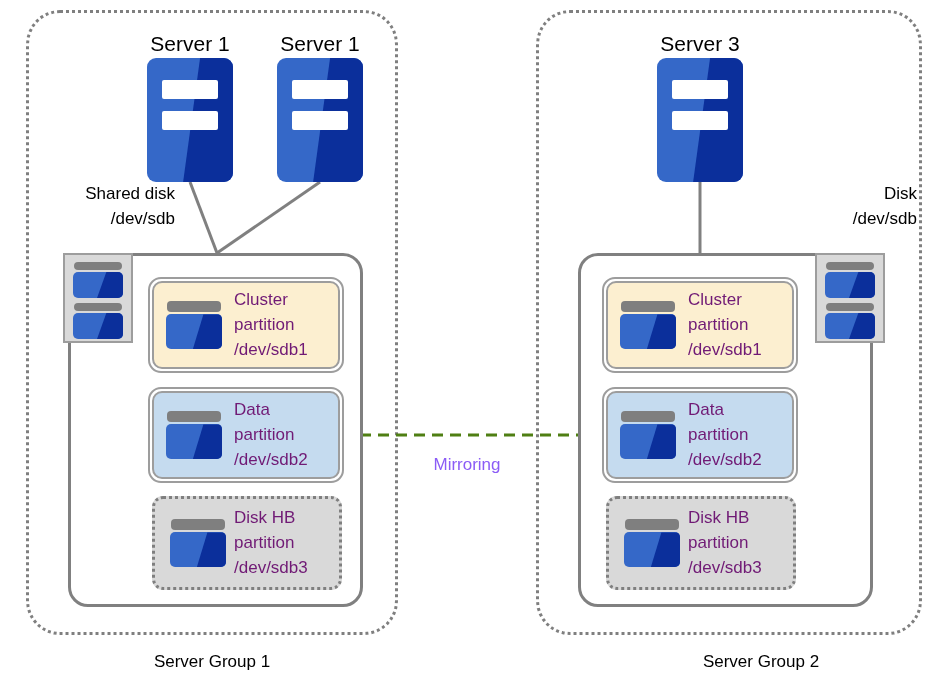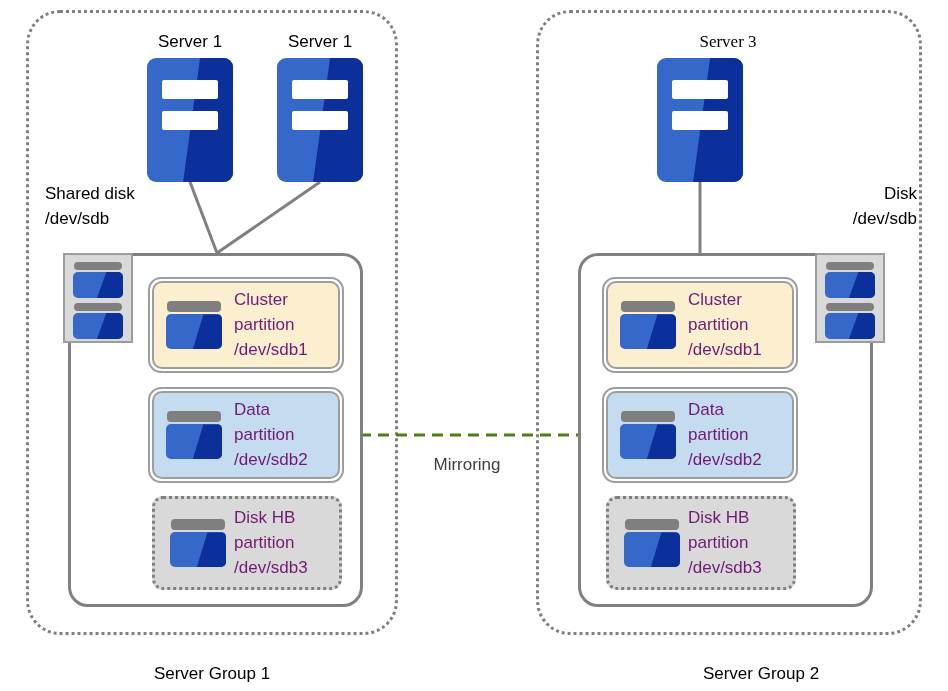--- a/index.html
+++ b/index.html
@@ -27,26 +27,25 @@
     background: transparent;
     box-sizing: border-box;
   }
 
   
   .group-caption {
     text-align: center;
     font-size: 17px;
     color: #000;
     white-space: nowrap;
-    margin-top: 12px;
   }
 
   
   .server-label {
-    font-size: 17px;
+    font-size: 21px;
     text-align: center;
     white-space: nowrap;
     color: #000;
   }
 
   
   .server-icon {
     border-radius: 9px;
     overflow: hidden;
     background: #3568c8;
@@ -160,21 +159,21 @@
 
   
   .disk-caption {
     font-size: 17px;
     line-height: 1.45;
     color: #000;
     white-space: nowrap;
   }
   .mirroring-label {
     font-size: 17px;
-    color: #404040;
+    color: #8b5cf6;
     white-space: nowrap;
     text-align: center;
   }
 
   svg.overlay {
     position: absolute;
     left: 0; top: 0;
     width: 948px;
     height: 691px;
     pointer-events: none;
@@ -208,21 +207,21 @@
     <div class="sv-bar" style="top:43%;"></div>
   </div>
 
   <div class="abs server-label" style="left:260px; top:32px; width:120px;">Server 1</div>
   <div class="abs server-icon" style="left:277px; top:58px; width:86px; height:124px;">
     <div class="sv-dark"></div>
     <div class="sv-bar" style="top:18%;"></div>
     <div class="sv-bar" style="top:43%;"></div>
   </div>
 
-  <div class="abs disk-caption" style="left:45px; top:182px; text-align:left; width:130px;">
+  <div class="abs disk-caption" style="left:45px; top:182px; text-align:right; width:130px;">
     <div>Shared disk</div>
     <div>/dev/sdb</div>
   </div>
 
   <div class="abs storage-box" style="left:68px; top:253px; width:295px; height:354px;"></div>
 
   <div class="abs disk-stack" style="left:63px; top:253px; width:70px; height:90px;">
     <div class="disk-icon" style="position:absolute; left:8px; top:7px; width:50px; height:36px;">
       <div class="dk-top"></div>
       <div class="dk-body">
@@ -280,21 +279,21 @@
     </div>
     <div class="p-text" style="left:82px;">
       <div>Disk HB</div>
       <div>partition</div>
       <div>/dev/sdb3</div>
     </div>
   </div>
 
   <div class="abs mirroring-label" style="left:397px; top:455px; width:140px;">Mirroring</div>
 
-  <div class="abs server-label" style="left:668px; top:32px; width:120px;font-family:Liberation Serif, serif;">Server 3</div>
+  <div class="abs server-label" style="left:640px; top:32px; width:120px;">Server 3</div>
   <div class="abs server-icon" style="left:657px; top:58px; width:86px; height:124px;">
     <div class="sv-dark"></div>
     <div class="sv-bar" style="top:18%;"></div>
     <div class="sv-bar" style="top:43%;"></div>
   </div>
 
   <div class="abs disk-caption" style="left:812px; top:182px; text-align:right; width:105px;">
     <div>Disk</div>
     <div>/dev/sdb</div>
   </div>

